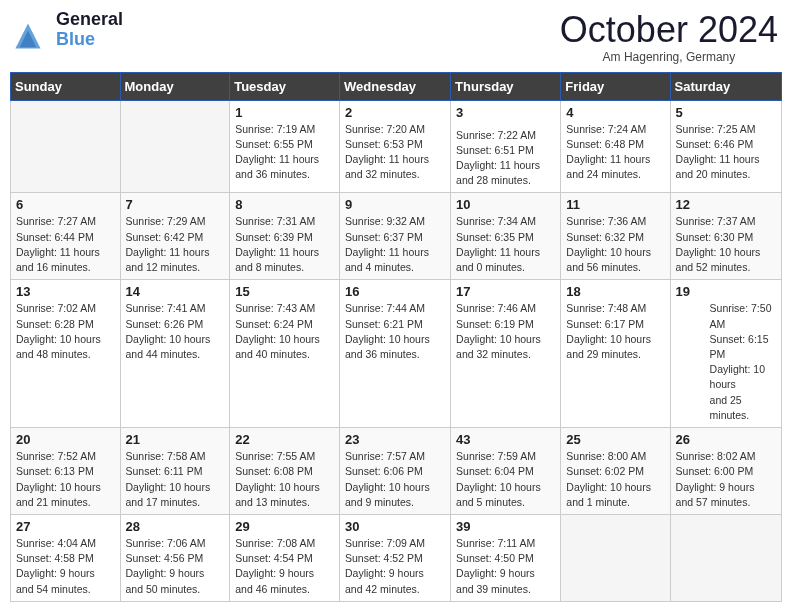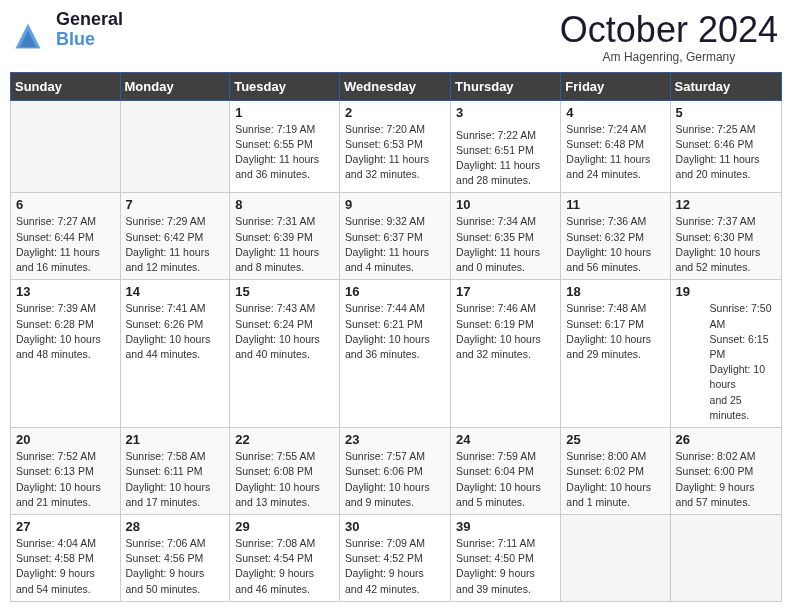--- a/index.html
+++ b/index.html
@@ -209,21 +209,21 @@
           <span class="day-num">12</span>
           <div class="day-detail" style="white-space: pre-line;">Sunrise: 7:37 AM
 Sunset: 6:30 PM
 Daylight: 10 hours
 and 52 minutes.</div>
         </td>
       </tr>
       <tr>
         <td>
           <span class="day-num">13</span>
-          <div class="day-detail" style="white-space: pre-line;">Sunrise: 7:39 AM
+          <div class="day-detail" style="white-space: pre-line;">Sunrise: 7:02 AM
 Sunset: 6:28 PM
 Daylight: 10 hours
 and 48 minutes.</div>
         </td>
         <td>
           <span class="day-num">14</span>
           <div class="day-detail" style="white-space: pre-line;">Sunrise: 7:41 AM
 Sunset: 6:26 PM
 Daylight: 10 hours
 and 44 minutes.</div>
@@ -287,21 +287,21 @@
 and 13 minutes.</div>
         </td>
         <td>
           <span class="day-num">23</span>
           <div class="day-detail" style="white-space: pre-line;">Sunrise: 7:57 AM
 Sunset: 6:06 PM
 Daylight: 10 hours
 and 9 minutes.</div>
         </td>
         <td>
-          <span class="day-num">24</span>
+          <span class="day-num">43</span>
           <div class="day-detail" style="white-space: pre-line;">Sunrise: 7:59 AM
 Sunset: 6:04 PM
 Daylight: 10 hours
 and 5 minutes.</div>
         </td>
         <td>
           <span class="day-num">25</span>
           <div class="day-detail" style="white-space: pre-line;">Sunrise: 8:00 AM
 Sunset: 6:02 PM
 Daylight: 10 hours

